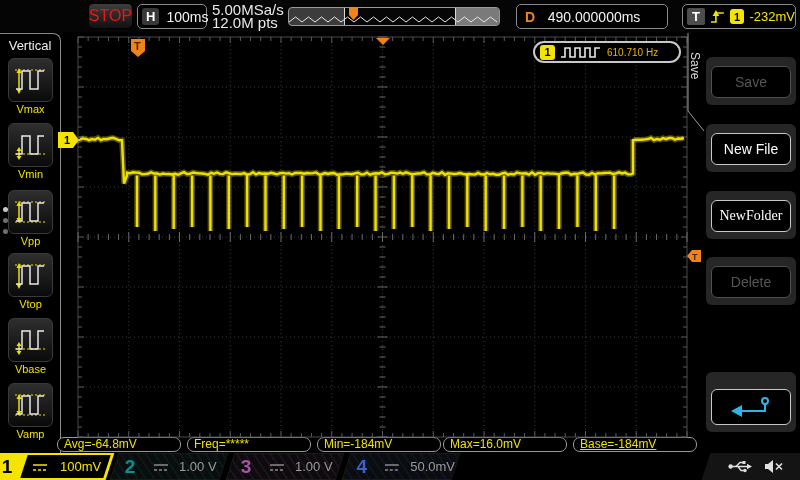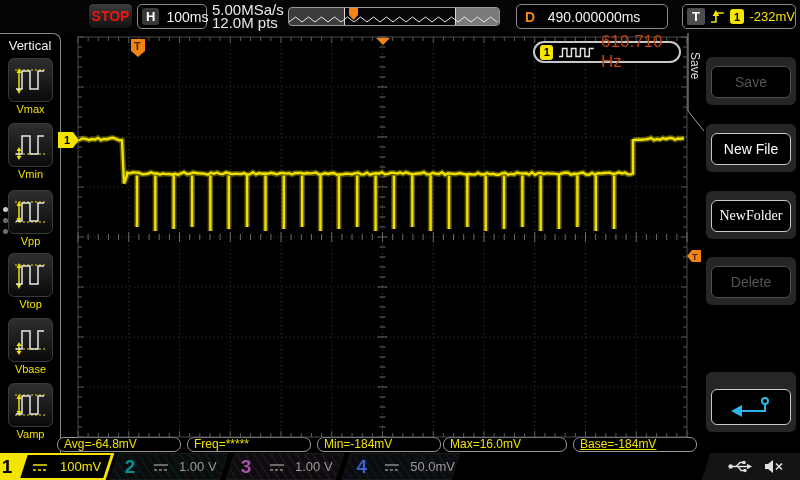--- a/index.html
+++ b/index.html
@@ -5,21 +5,21 @@
   * { margin:0; padding:0; box-sizing:border-box; }
   html,body { width:800px; height:480px; background:#000; overflow:hidden;
     font-family:"Liberation Sans", sans-serif; position:relative; }
 
   
   .topbar { position:absolute; left:0; top:0; width:800px; height:32px; background:#050505; }
   .logo { position:absolute; left:6px; top:3px; font-family:"DejaVu Serif", serif;
     font-weight:bold; font-size:22px; color:#f2cf12; letter-spacing:1px; }
   .stop-btn { position:absolute; left:88px; top:3px; width:45px; height:26px;
     background:linear-gradient(#3d3d3d,#111); border:1px solid #000; border-radius:5px;
-    color:#f01414; font-weight:bold; font-size:14px; display:flex; align-items:center; justify-content:center; }
+    color:#f01414; font-weight:normal; font-size:16px; display:flex; align-items:center; justify-content:center; }
   .seg { position:absolute; top:4px; height:25px; border:1px solid #8a8a8a; border-radius:5px;
     background:#000; display:flex; align-items:center; }
   .seg-h { left:137px; width:70px; }
   .hbadge { background:#383838; color:#fff; font-weight:bold; font-size:13px;
     padding:1px 4px; border-radius:3px; margin-left:4px; }
   .seg-h .val { color:#f2f2f2; font-size:14px; margin-left:7px; }
   .rate { position:absolute; left:212px; top:3px; color:#e8e8e8; font-size:15px; line-height:13px; }
   .preview { position:absolute; left:288px; top:7px; width:212px; height:19px;
     border:1px solid #999; border-radius:4px; background:#3c3c3c; overflow:hidden; }
   .pv-win { position:absolute; left:55px; top:0; width:112px; height:19px; background:#060606;
@@ -55,21 +55,21 @@
     border:1px solid #c8c8c8; border-radius:6px; color:#fff; font-size:14px;
     display:flex; align-items:center; justify-content:center; }
   .rm-btn.disabled { border-color:#4f4f4f; color:#555; }
   .save-tab { position:absolute; left:688px; top:52px; color:#ddd; font-size:12px;
     writing-mode:vertical-rl; }
 
   
   .freq-pill { position:absolute; left:533px; top:41px; width:148px; height:22px; background:#000;
     border:2px solid #c8c8c8; border-radius:12px; display:flex; align-items:center; gap:5px;
     padding-left:5px; z-index:5; }
-  .freq-pill .val { color:#c2410c; font-size:17px; }
+  .freq-pill .val { color:#eab308; font-size:10px; }
 
   
   .meas-pill { position:absolute; top:437px; width:124px; height:15px; border:1px solid #999;
     border-radius:7px; background:#000; color:#f0e000; font-size:12px; line-height:13px;
     padding-left:6px; overflow:hidden; }
 
   
   .chbar { position:absolute; left:0; top:453px; width:800px; height:27px; background:#000; }
   .ch-block { position:absolute; top:0; height:27px; transform:skewX(-18deg); overflow:hidden; }
   .ch1 { left:-8px; width:118px; background:#f5e400; }

